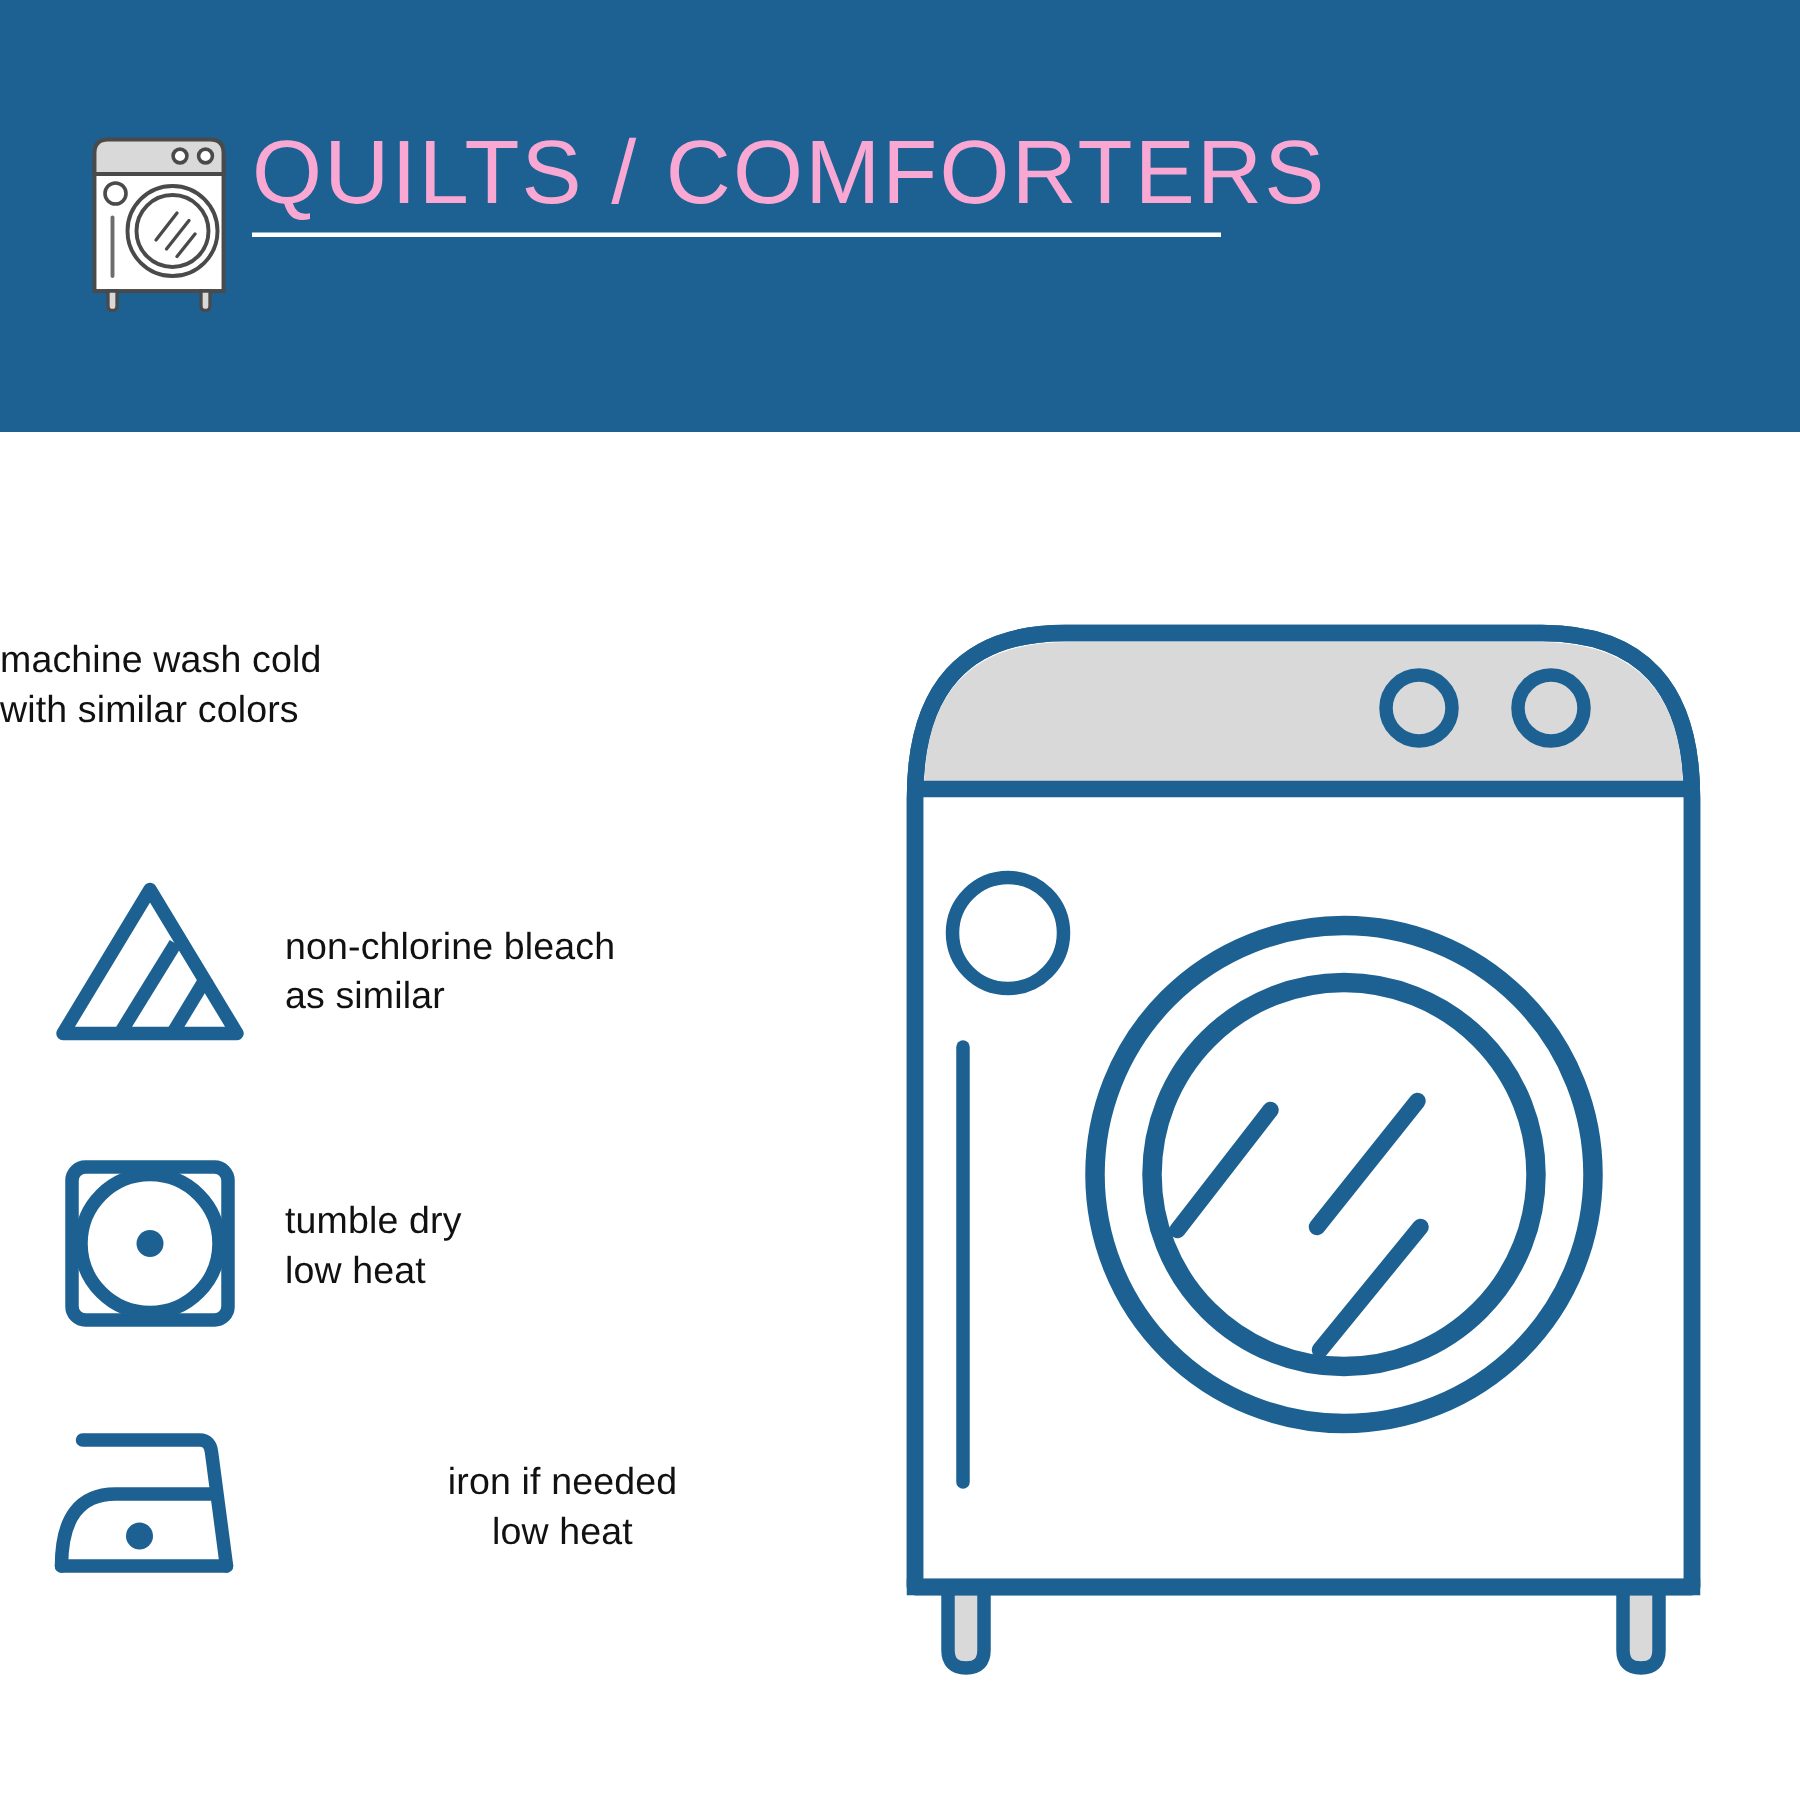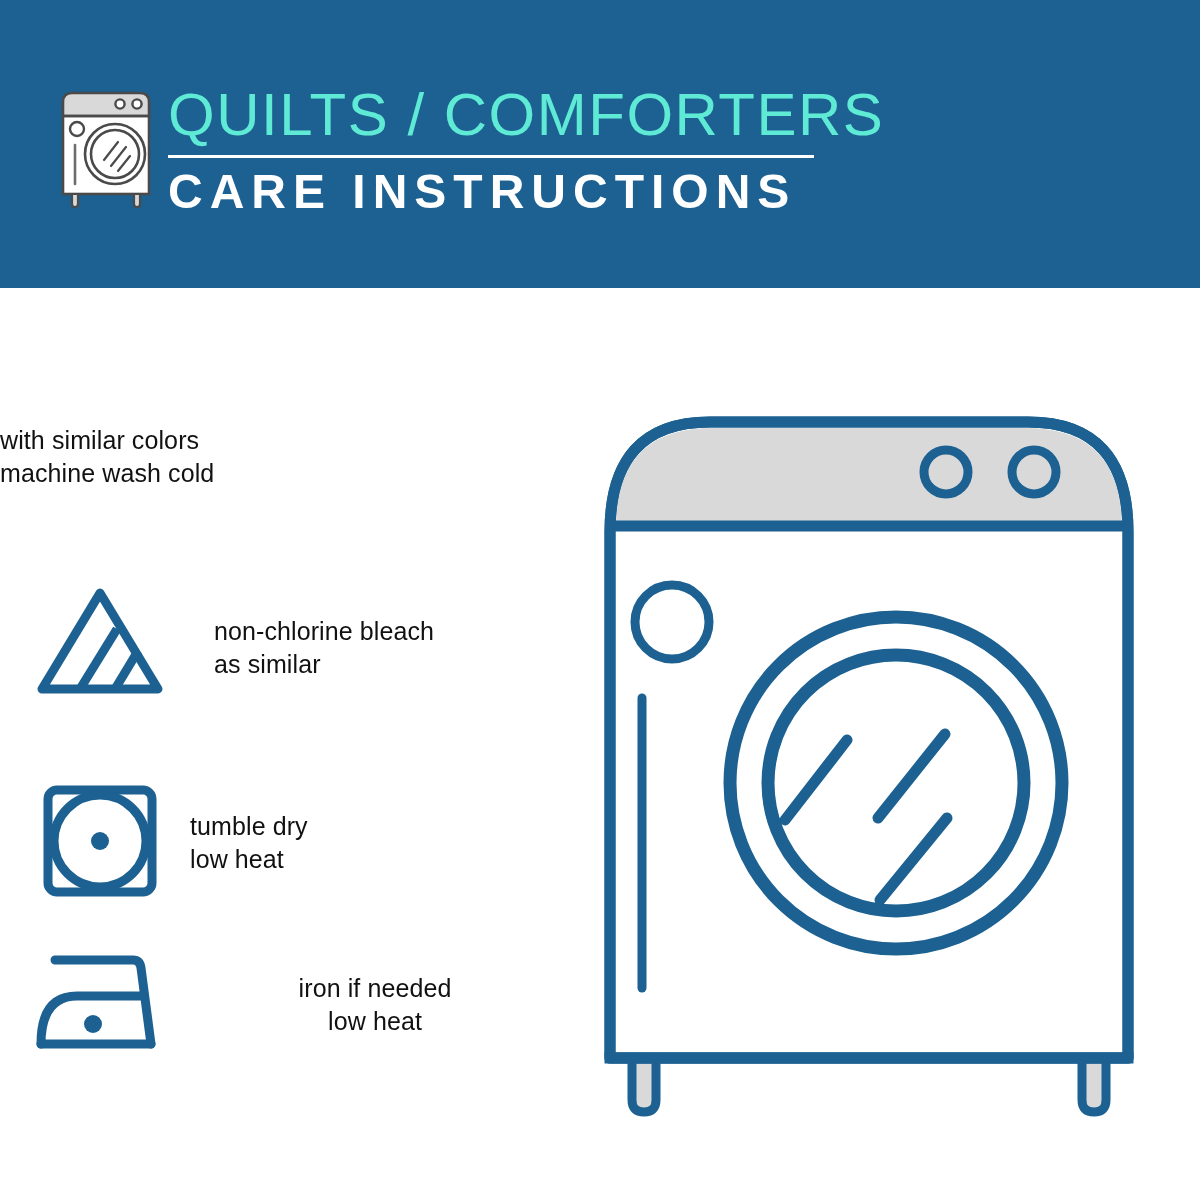--- a/index.html
+++ b/index.html
@@ -33,21 +33,21 @@
 
   .header-text {
     position:absolute;
     left:168px; top:82px;
     width:660px;
   }
 
   .title-line1 {
     font-size:60px;
     font-weight:300;
-    color:#5eead4;
+    color:#f9a8d4;
     letter-spacing:1.5px;
     line-height:66px;
     white-space:nowrap;
   }
 
   .title-rule {
     width:646px;
     height:3px;
     background:#ffffff;
     margin:7px 0 6px 0;
@@ -71,22 +71,22 @@
 
   .symbol-row {
     position:absolute;
     left:0;
     width:560px;
     display:flex;
     align-items:flex-start;
   }
 
   .symbol-row.r0 { top:38px;  }
-  .symbol-row.r1 { top:205px;gap:24px; }
-  .symbol-row.r2 { top:404px;justify-content:center; }
+  .symbol-row.r1 { top:205px; }
+  .symbol-row.r2 { top:392px;justify-content:center; }
   .symbol-row.r3 { top:568px; }
 
   .symbol-icon {
     width:190px;
     flex:0 0 190px;
     display:flex;
     justify-content:center;
     align-items:flex-start;
     padding-left:10px;
   }
@@ -144,31 +144,30 @@
         <line x1="64" y1="87" x2="76" y2="72" stroke="#4a4a4a" stroke-width="2.2" stroke-linecap="round"></line>
 
         <path d="M18 110 L18 120 Q18 123 21 123 Q24 123 24 120 L24 110 Z" fill="#d9d9d9" stroke="#4a4a4a" stroke-width="2.2"></path>
         <path d="M80 110 L80 120 Q80 123 83 123 Q86 123 86 120 L86 110 Z" fill="#d9d9d9" stroke="#4a4a4a" stroke-width="2.2"></path>
       </svg>
     </div>
 
     <div class="header-text">
       <div class="title-line1">QUILTS / COMFORTERS</div>
       <div class="title-rule"></div>
-      <div class="title-line2">CARE INSTRUCTIONS</div>
     </div>
 
   </div>
 
   <div class="symbol-list">
 
     <div class="symbol-row r0">
       <div class="symbol-caption">
+        <span class="cap-line">machine wash cold</span>
         <span class="cap-line">with similar colors</span>
-        <span class="cap-line">machine wash cold</span>
       </div>
     </div>
 
     <div class="symbol-row r1">
       <div class="symbol-icon">
         <svg width="132" height="110" viewBox="0 0 132 110" xmlns="http://www.w3.org/2000/svg">
 
           <path d="M66 8 L124 104 L8 104 Z" fill="none" stroke="#1C6191" stroke-width="9" stroke-linejoin="round"></path>
 
           <line x1="46" y1="104" x2="83" y2="44" stroke="#1C6191" stroke-width="9" stroke-linecap="butt"></line>

